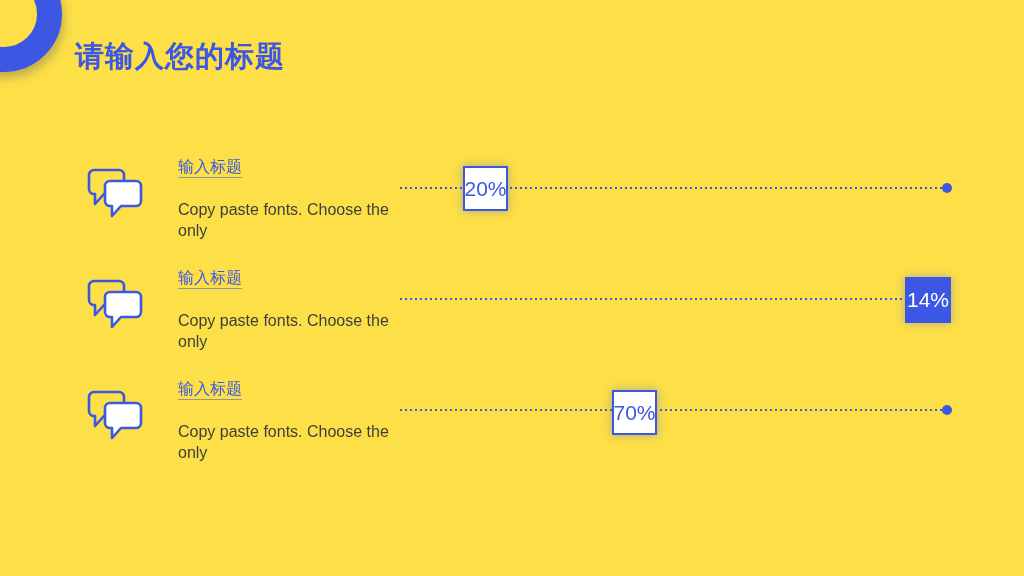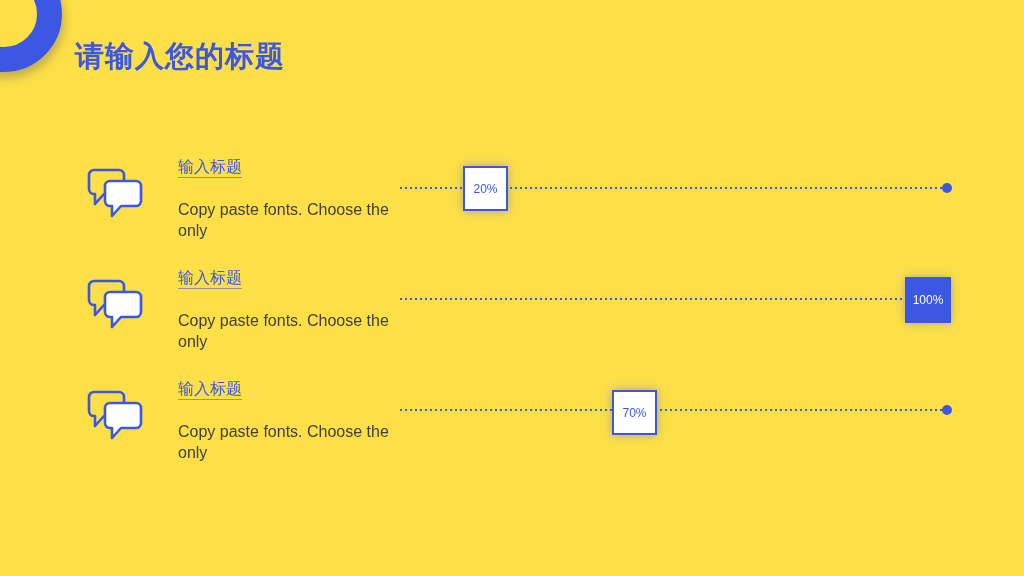--- a/index.html
+++ b/index.html
@@ -111,21 +111,21 @@
   }
 
   .badge {
     position: absolute;
     width: 45px;
     height: 45px;
     box-sizing: border-box;
     display: flex;
     align-items: center;
     justify-content: center;
-    font-size: 12px;
+    font-size: 21px;
     background: #ffffff;
     border: 2px solid #3c57e4;
     color: #3c57e4;
     box-shadow: 0 0 9px rgba(60, 87, 228, 0.4);
   }
   .row-0 .badge { left: 463px; top: 9px; }
   .row-1 .badge { left: 905px; top: 9px; width: 46px; height: 46px; }
   .row-2 .badge { left: 612px; top: 11px; }
   .badge.filled {
     background: #3c57e4;
@@ -159,21 +159,21 @@
   <div class="row row-1">
     <svg class="row-icon" viewBox="0 0 60 54">
       <path d="M9,2 h25 a5,5 0 0 1 5,5 v14 a5,5 0 0 1 -5,5 H19 l-9,10 v-10 H9 a5,5 0 0 1 -5,-5 V7 a5,5 0 0 1 5,-5 z" fill="none" stroke="#3c57e4" stroke-width="2.6" stroke-linejoin="round"></path>
       <path d="M25,13 h26 a5,5 0 0 1 5,5 v15 a5,5 0 0 1 -5,5 H36 l-9,10 v-10 h-2 a5,5 0 0 1 -5,-5 V18 a5,5 0 0 1 5,-5 z" fill="#ffffff" stroke="#3c57e4" stroke-width="2.6" stroke-linejoin="round"></path>
     </svg>
     <div class="row-texts">
       <div class="row-heading">输入标题</div>
       <div class="row-body">Copy paste fonts. Choose the only</div>
     </div>
     <div class="dotted-line"></div>
-    <div class="badge filled">100%</div>
+    <div class="badge filled">14%</div>
   </div>
 
   <div class="row row-2">
     <svg class="row-icon" viewBox="0 0 60 54">
       <path d="M9,2 h25 a5,5 0 0 1 5,5 v14 a5,5 0 0 1 -5,5 H19 l-9,10 v-10 H9 a5,5 0 0 1 -5,-5 V7 a5,5 0 0 1 5,-5 z" fill="none" stroke="#3c57e4" stroke-width="2.6" stroke-linejoin="round"></path>
       <path d="M25,13 h26 a5,5 0 0 1 5,5 v15 a5,5 0 0 1 -5,5 H36 l-9,10 v-10 h-2 a5,5 0 0 1 -5,-5 V18 a5,5 0 0 1 5,-5 z" fill="#ffffff" stroke="#3c57e4" stroke-width="2.6" stroke-linejoin="round"></path>
     </svg>
     <div class="row-texts">
       <div class="row-heading">输入标题</div>
       <div class="row-body">Copy paste fonts. Choose the only</div>

